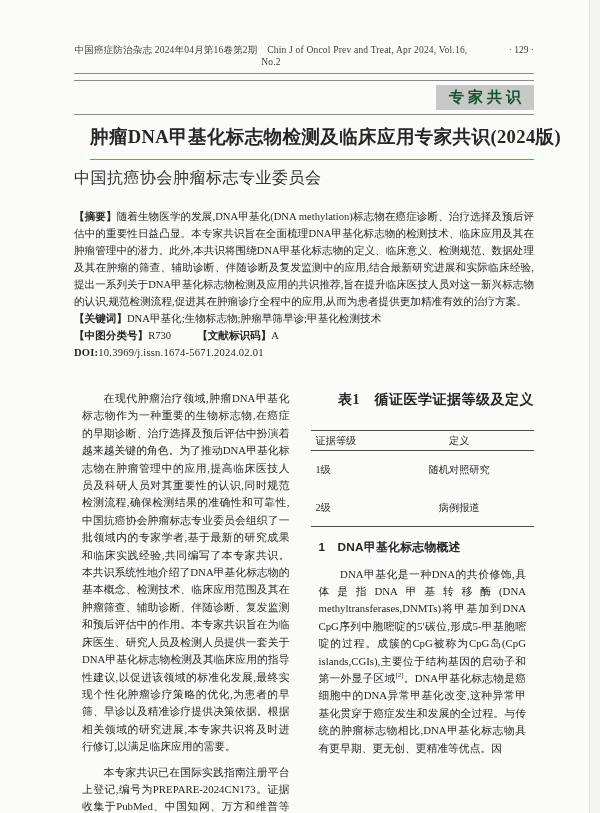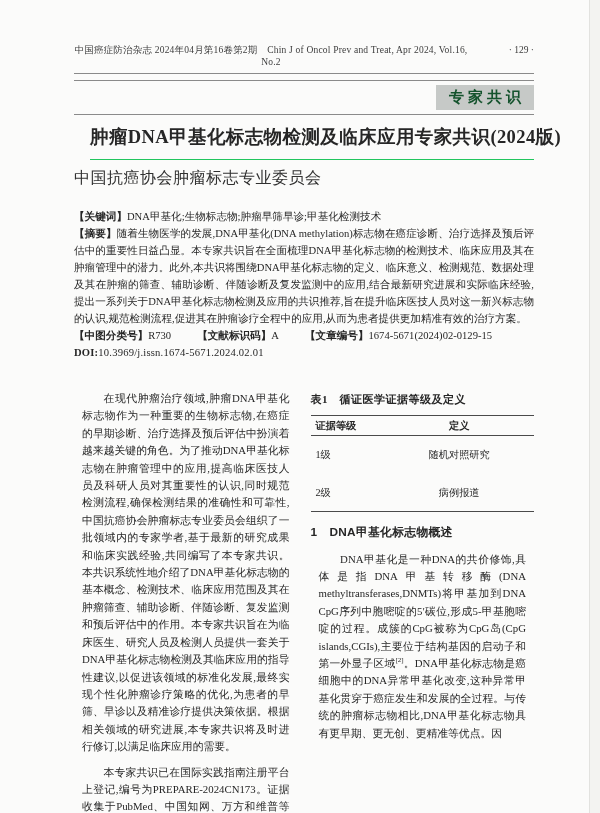--- a/index.html
+++ b/index.html
@@ -72,45 +72,45 @@
     display: flex; gap: 13px;
     font-size: 10.8px; line-height: 17.4px;
     text-align: justify;
   }
   .col { width: 223.5px; }
   .col p { margin: 8px; }
   .col p.indent { text-indent: 2em; }
   sup { font-size: 7px; vertical-align: super; line-height: 0; }
   
   .tbl-caption {
-    text-align: left; font-weight: bold; font-size: 11px;
-    margin: 9px 0 7px;
+    text-align: right; font-weight: bold; font-size: 14px;
+    margin: 9px 0 22px;
     letter-spacing: 0.5px;
   }
   table.data-table {
     width: 100%; border-collapse: collapse;
     font-size: 10.2px; line-height: 13.6px;
     border-top: 1.4px solid #4a4a4a;
     border-bottom: 1.4px solid #4a4a4a;
     margin-bottom: 12px;
   }
   table.data-table th {
-    font-weight: bold;
+    font-weight: normal;
     border-bottom: 0.8px solid #4a4a4a;
     padding: 2.5px 2px;
   }
   table.data-table td { padding: 12px 2px; }
   table.data-table th:first-child, table.data-table td:first-child {
     width: 33%; text-align: left; padding-left: 5px;
   }
   table.data-table th:last-child, table.data-table td:last-child { text-align: center; }
   
   .section-heading {
     font-weight: bold; font-size: 11.8px;
-    margin: 4px 0 9px;
+    margin: 4px 8px 9px;
     letter-spacing: 0.3px;
     font-family: "Liberation Sans", "DejaVu Sans", sans-serif;
   }
 </style>
 </head>
 <body>
 
 <div class="scan-edge-strip"></div>
 
 <div class="page">
@@ -122,28 +122,27 @@
 
   <div class="badge-band">
     <span class="badge">专家共识</span>
   </div>
 
   <h1 class="article-title">肿瘤DNA甲基化标志物检测及临床应用专家共识(2024版)</h1>
 
   <div class="author-line">中国抗癌协会肿瘤标志专业委员会</div>
 
   <div class="front-matter">
+    <p><span class="lbl">【摘要】</span><span>随着生物医学的发展,DNA甲基化(DNA methylation)标志物在癌症诊断、治疗选择及预后评估中的重要性日益凸显。本专家共识旨在全面梳理DNA甲基化标志物的检测技术、临床应用及其在肿瘤管理中的潜力。此外,本共识将围绕DNA甲基化标志物的定义、临床意义、检测规范、数据处理及其在肿瘤的筛查、辅助诊断、伴随诊断及复发监测中的应用,结合最新研究进展和实际临床经验,提出一系列关于DNA甲基化标志物检测及应用的共识推荐,旨在提升临床医技人员对这一新兴标志物的认识,规范检测流程,促进其在肿瘤诊疗全程中的应用,从而为患者提供更加精准有效的治疗方案。</span></p>
     <p><span class="lbl">【关键词】</span><span>DNA甲基化;生物标志物;肿瘤早筛早诊;甲基化检测技术</span></p>
-    <p><span class="lbl">【摘要】</span><span>随着生物医学的发展,DNA甲基化(DNA methylation)标志物在癌症诊断、治疗选择及预后评估中的重要性日益凸显。本专家共识旨在全面梳理DNA甲基化标志物的检测技术、临床应用及其在肿瘤管理中的潜力。此外,本共识将围绕DNA甲基化标志物的定义、临床意义、检测规范、数据处理及其在肿瘤的筛查、辅助诊断、伴随诊断及复发监测中的应用,结合最新研究进展和实际临床经验,提出一系列关于DNA甲基化标志物检测及应用的共识推荐,旨在提升临床医技人员对这一新兴标志物的认识,规范检测流程,促进其在肿瘤诊疗全程中的应用,从而为患者提供更加精准有效的治疗方案。</span></p>
     <p class="meta-line">
       <span class="meta-item"><span class="lbl">【中图分类号】</span><span>R730</span></span>
       <span class="gap1"></span>
       <span class="meta-item"><span class="lbl">【文献标识码】</span><span>A</span></span>
       <span class="gap2"></span>
-      <span class="meta-item"><span class="lbl">【文章编号】</span><span>1674-5671(2024)02-0129-15</span></span>
     </p>
     <p class="doi-line"><span class="lbl">DOI:</span><span>10.3969/j.issn.1674-5671.2024.02.01</span></p>
   </div>
 
   <div class="columns">
 
     <div class="col">
       <p class="indent">在现代肿瘤治疗领域,肿瘤DNA甲基化标志物作为一种重要的生物标志物,在癌症的早期诊断、治疗选择及预后评估中扮演着越来越关键的角色。为了推动DNA甲基化标志物在肿瘤管理中的应用,提高临床医技人员及科研人员对其重要性的认识,同时规范检测流程,确保检测结果的准确性和可靠性,中国抗癌协会肿瘤标志专业委员会组织了一批领域内的专家学者,基于最新的研究成果和临床实践经验,共同编写了本专家共识。本共识系统性地介绍了DNA甲基化标志物的基本概念、检测技术、临床应用范围及其在肿瘤筛查、辅助诊断、伴随诊断、复发监测和预后评估中的作用。本专家共识旨在为临床医生、研究人员及检测人员提供一套关于DNA甲基化标志物检测及其临床应用的指导性建议,以促进该领域的标准化发展,最终实现个性化肿瘤诊疗策略的优化,为患者的早筛、早诊以及精准诊疗提供决策依据。根据相关领域的研究进展,本专家共识将及时进行修订,以满足临床应用的需要。</p>
       <p class="indent">本专家共识已在国际实践指南注册平台上登记,编号为PREPARE-2024CN173。证据收集于PubMed、中国知网、万方和维普等数据库,以及国家药品监督管理局(NMPA)、美国食品药品管理局(FDA)、欧盟医疗器械数据库(EUDAMED)等官方公开信息(检索截至2024年3月22日)。所选取的研究包括国内外公开发表的系统性综述、随机对照试验、队列研究以及</p>
     </div>

